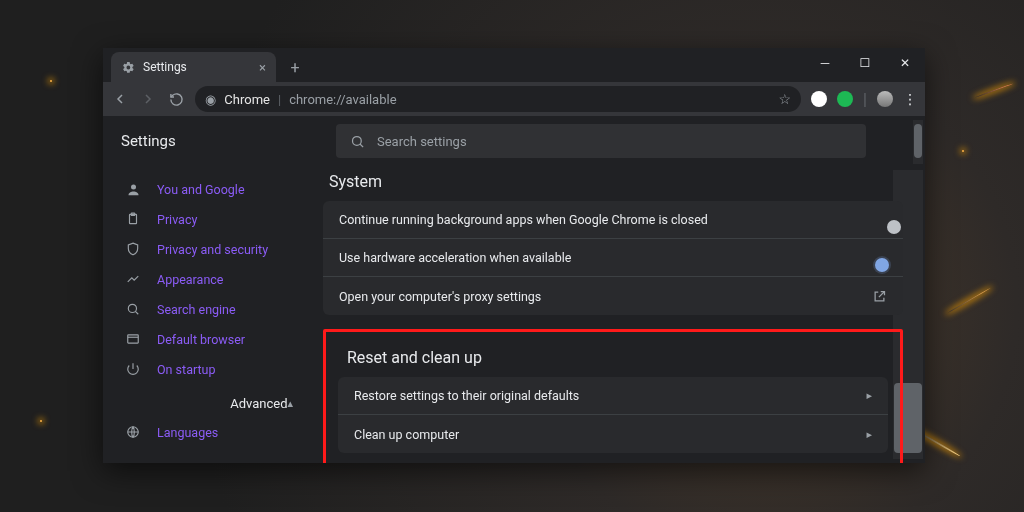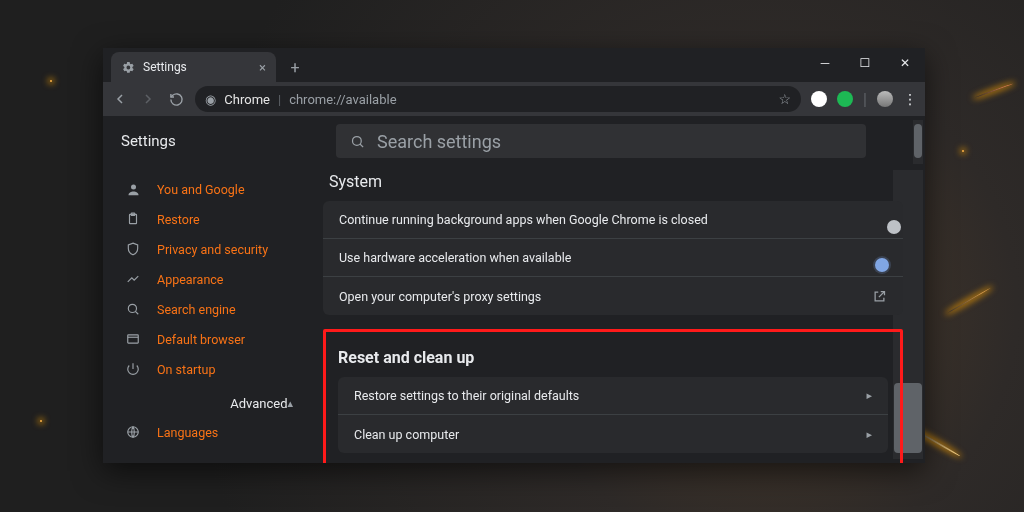--- a/index.html
+++ b/index.html
@@ -40,44 +40,44 @@
   .omni-sep { color:#5f6368; }
   .omni-url { color:#9aa0a6; }
   .omni-right { margin-left:auto; display:flex; gap:10px; align-items:center; }
   .star { color:#9aa0a6; font-size:14px; }
   .ext-ico { width:16px; height:16px; border-radius:50%; }
   .ext1{background:#fff} .ext2{background:#1db954} .avatar{background:linear-gradient(#bbb,#777);background-size:cover}
   .kebab { color:#e8eaed; font-size:14px; }
 
   .topbar { position:absolute; top:68px; left:0; right:0; height:50px; display:flex; align-items:center; padding:0 18px; gap:20px; }
   .topbar-title { font-size:15px; color:#e8eaed; width:195px; }
-  .searchbox { flex:1; max-width:530px; height:34px; background:#303134; border-radius:4px; display:flex; align-items:center; padding:0 14px; gap:12px; color:#9aa0a6; font-size:18px; }
+  .searchbox { flex:1; max-width:530px; height:34px; background:#303134; border-radius:4px; display:flex; align-items:center; padding:0 14px; gap:12px; color:#9aa0a6; font-size:13px; }
 
   .body-area { position:absolute; top:118px; left:0; right:0; bottom:0; display:flex; }
   .sidebar { width:212px; padding:8px 0; overflow:hidden; }
-  .side-item { display:flex; align-items:center; gap:16px; height:30px; padding:0 22px; font-size:12.5px; color:#f97316; cursor:pointer; }
+  .side-item { display:flex; align-items:center; gap:16px; height:30px; padding:0 22px; font-size:12.5px; color:#8b5cf6; cursor:pointer; }
   .side-item .ico { width:16px; height:16px; display:flex; align-items:center; justify-content:center; color:#9aa0a6; }
   .side-header { display:flex; align-items:center; justify-content:flex-end; padding:12px 22px 6px; font-size:13px; color:#e8eaed; cursor:pointer; }
   .side-header .chev { color:#9aa0a6; font-size:11px; }
 
   .main { flex:1; padding:0 22px 0 8px; overflow:hidden; position:relative; }
   .section-title { font-size:16px; color:#e8eaed; margin:6px 0 10px 6px; }
   .card { background:#292a2d; border-radius:6px; }
   .row { height:38px; display:flex; align-items:center; padding:0 16px; font-size:12.5px; color:#e8eaed; border-bottom:1px solid #3c4043; }
   .row:last-child { border-bottom:none; }
   .row .action { margin-left:auto; }
   .toggle { width:30px; height:14px; border-radius:7px; position:relative; }
   .toggle::after { content:""; position:absolute; width:14px; height:14px; border-radius:50%; top:0; }
   .toggle.off { background:#5f6368; } .toggle.off::after{ background:#bdc1c6; left:0; }
   .toggle.on { background:#8ab4f8; opacity:.9 } .toggle.on::after{ background:#8ab4f8; right:-2px; box-shadow:0 0 0 2px rgba(138,180,248,.2) }
   .ext-link { color:#9aa0a6; font-size:14px; }
   .chev-r { color:#9aa0a6; font-size:11px; }
 
   .highlight-box { border:3px solid #ff1a1a; border-radius:2px; padding:10px 12px 12px; margin-top:14px; }
-  .highlight-box .section-title { margin-left:0;font-weight:bold; }
+  .highlight-box .section-title { margin-left:9px; }
 
   .vscroll { position:absolute; right:2px; width:10px; background:#2a2b2e; }
   .vscroll.top { top:72px; height:44px; }
   .vscroll.main { top:122px; bottom:4px; }
   .vscroll .thumb { position:absolute; left:1px; right:1px; background:#5f6368; border-radius:4px; }
   svg { display:block; }
 </style>
 </head>
 <body>
 
@@ -170,21 +170,21 @@
           </span>
         <span>You and Google</span>
       </div>
       <div class="side-item">
         <span class="ico">
             <svg width="14" height="14" viewBox="0 0 24 24" fill="none" stroke="currentColor" stroke-width="2">
               <rect x="6" y="4" width="12" height="16" rx="1"></rect>
               <rect x="9" y="2" width="6" height="4" rx="1"></rect>
             </svg>
           </span>
-        <span>Restore</span>
+        <span>Privacy</span>
       </div>
       <div class="side-item">
         <span class="ico">
             <svg width="14" height="14" viewBox="0 0 24 24" fill="none" stroke="currentColor" stroke-width="2">
               <path d="M12 2l8 3v6c0 5-3.5 9-8 11-4.5-2-8-6-8-11V5z"></path>
             </svg>
           </span>
         <span>Privacy and security</span>
       </div>
       <div class="side-item">

